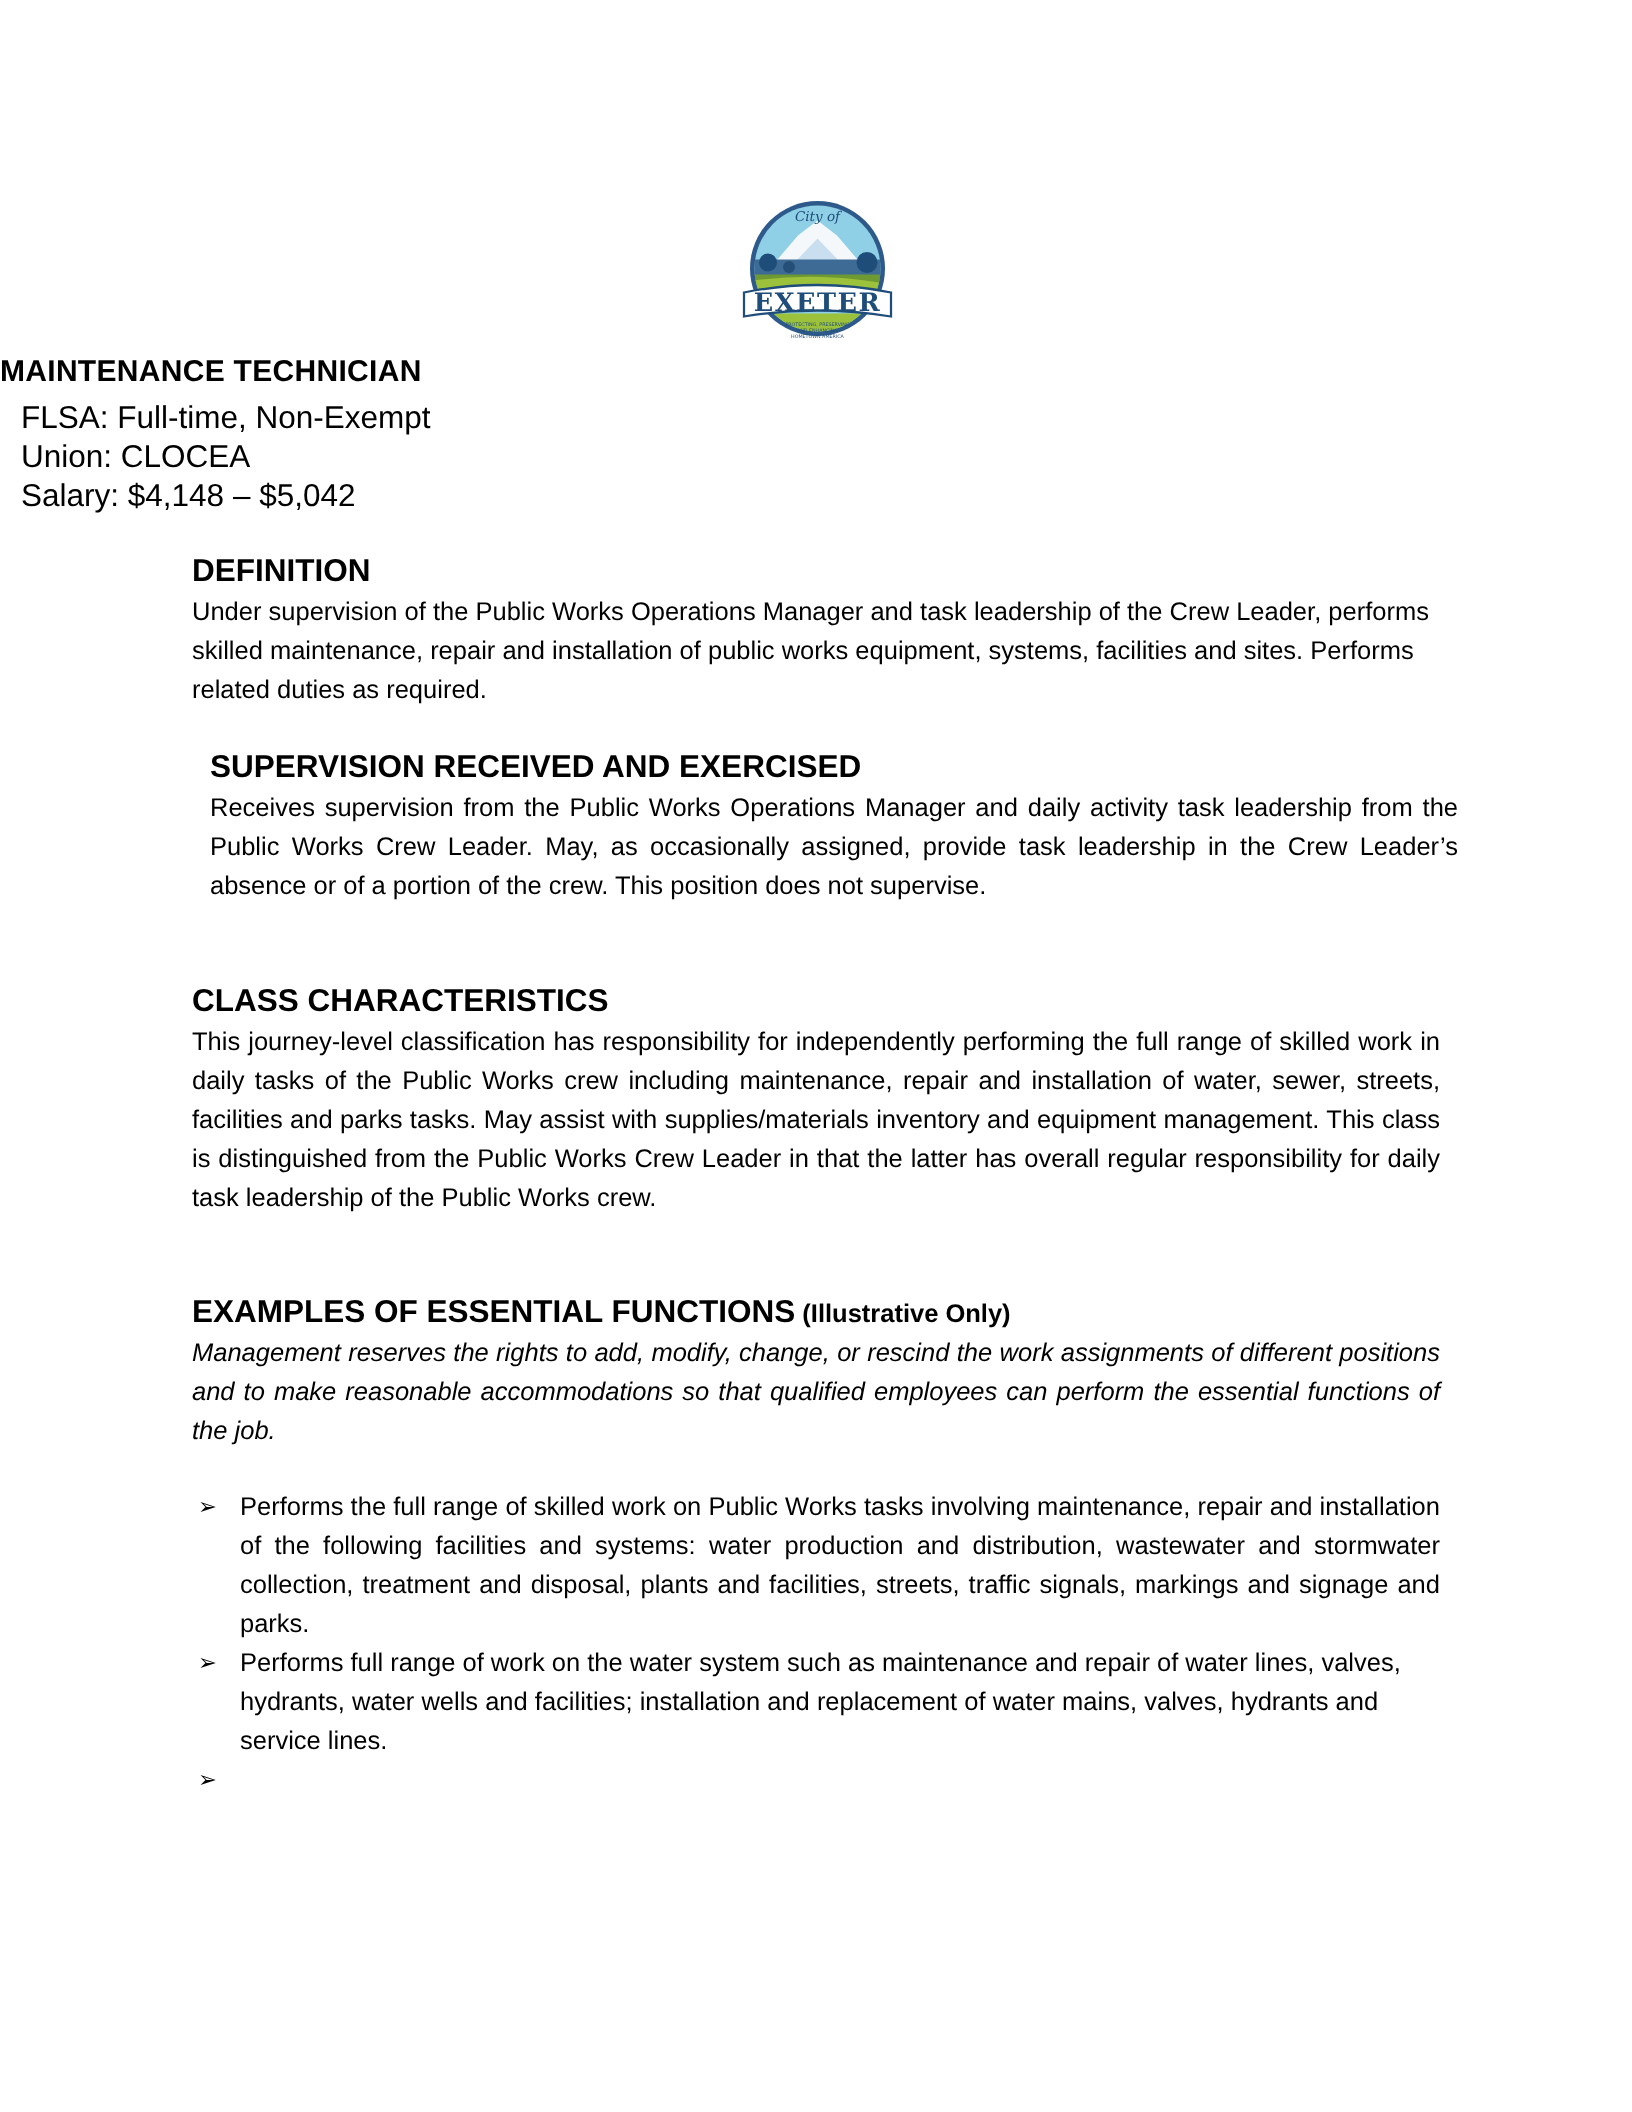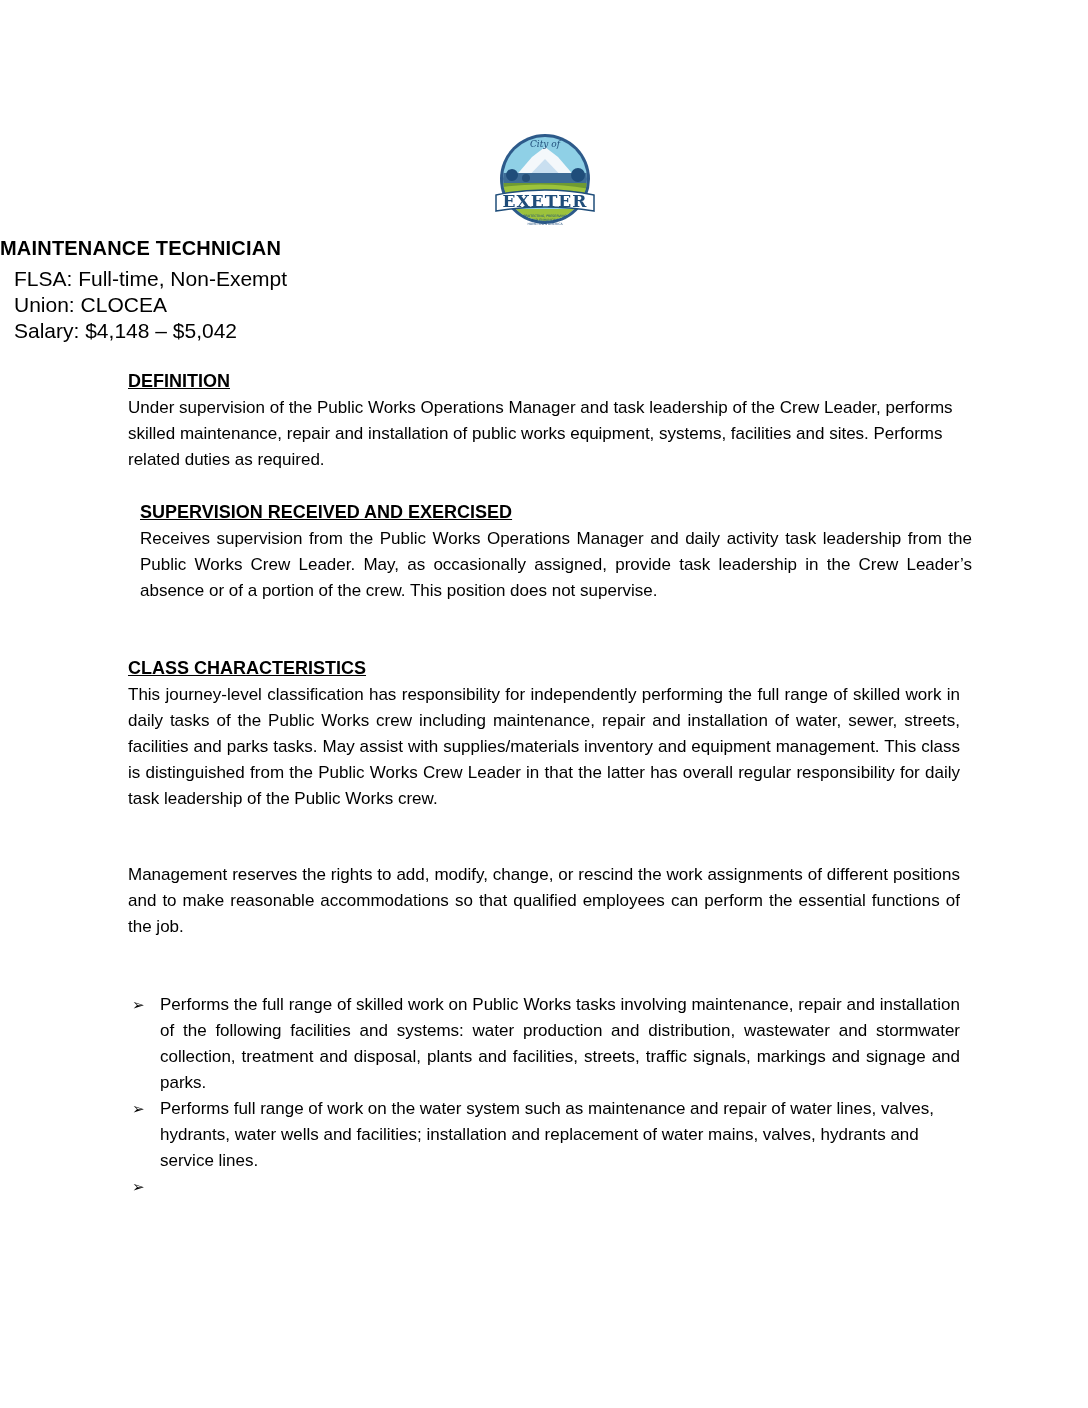--- a/index.html
+++ b/index.html
@@ -50,33 +50,32 @@
 
   .section {
     position: absolute;
     left: 128px;
     width: 832px;
     font-size: 17px;
     line-height: 26px;
   }
   .section .heading {
     font-weight: bold;
-    text-decoration: underline;
-    font-size: 18px;
+    font-size: 21px;
     display: inline;
   }
   .section .heading-suffix {
     font-weight: bold;
     font-size: 17px;
   }
   .section p {
     margin: 0;
   }
   .justify { text-align: justify; }
-  .italic { }
+  .italic { font-style: italic; }
 
   .s-def { top: 368px; }
   .s-sup { top: 499px; margin-left: 12px; }
   .s-class { top: 655px; }
   .s-ex { top: 862px; }
 
   .bullets {
     position: absolute;
     left: 128px;
     top: 992px;
@@ -150,20 +149,23 @@
     <div><span class="heading">SUPERVISION RECEIVED AND EXERCISED</span></div>
     <p class="justify">Receives supervision from the Public Works Operations Manager and daily activity task leadership from the Public Works Crew Leader.  May, as occasionally assigned, provide task leadership in the Crew Leader’s absence or of a portion of the crew.  This position does not supervise.</p>
   </div>
 
   <div class="section s-class">
     <div><span class="heading">CLASS CHARACTERISTICS</span></div>
     <p class="justify">This journey-level classification has responsibility for independently performing the full range of skilled work in daily tasks of the Public Works crew including maintenance, repair and installation of water, sewer, streets, facilities and parks tasks.   May assist with supplies/materials inventory and equipment management.  This class is distinguished from the Public Works Crew Leader in that the latter has overall regular responsibility for daily task leadership of the Public Works crew.</p>
   </div>
 
   <div class="section s-ex">
+    <div>
+      <span class="heading">EXAMPLES OF ESSENTIAL FUNCTIONS</span><span class="heading-suffix"> (Illustrative Only)</span>
+    </div>
     <p class="justify italic">Management reserves the rights to add, modify, change, or rescind the work assignments of different positions and to make reasonable accommodations so that qualified employees can perform the essential functions of the job.</p>
   </div>
 
   <ul class="bullets">
     <li class="justify-item">
       <span class="arrow">➢</span>
       <span>Performs the full range of skilled work on Public Works tasks involving maintenance, repair and installation of the following facilities and systems: water production and distribution, wastewater and stormwater collection, treatment and disposal, plants and facilities, streets, traffic signals, markings and signage and parks.</span>
     </li>
     <li>
       <span class="arrow">➢</span>

